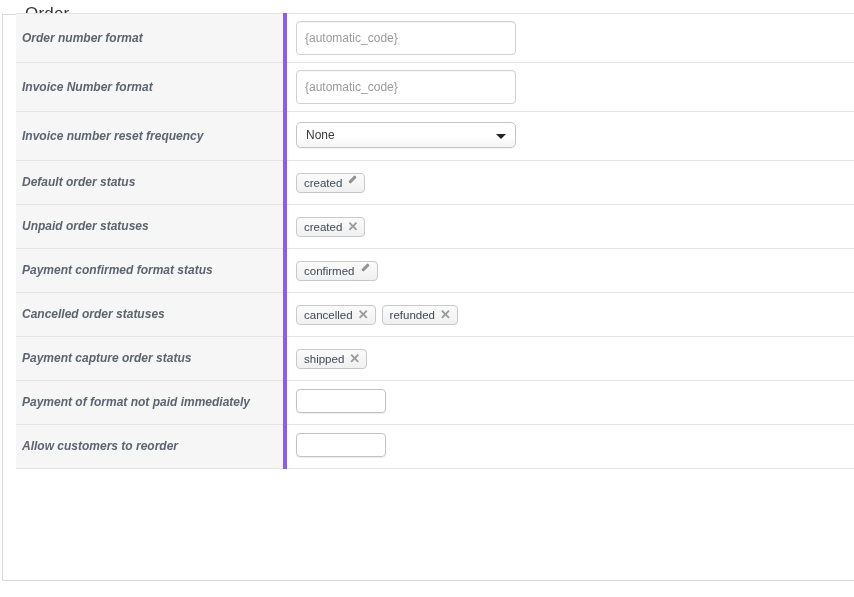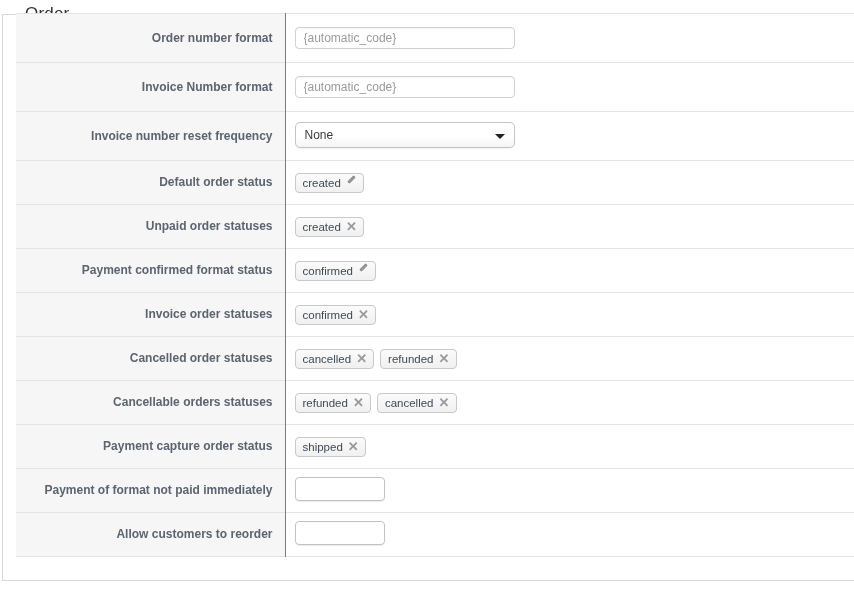--- a/index.html
+++ b/index.html
@@ -48,44 +48,44 @@
     border-collapse: collapse;
     table-layout: fixed;
   }
   .form-table tr { border-top: 1px solid #e4e4e4; }
   .form-table tr:first-child { border-top: 1px solid #e4e4e4; }
   .form-table tr:last-child { border-bottom: 1px solid #e4e4e4; }
 
   td.label-cell {
     width: 269px;
     background: #f6f6f6;
-    border-right: 1px solid #8b5cf6;
-    text-align: right;
+    border-right: 4px solid #8b5cf6;
     padding: 0 12px 0 6px;
     font-weight: bold;
     font-size: 12px;
     color: #5c6470;
     vertical-align: middle;
     box-sizing: border-box;
     height: 43px;
     line-height: 15px;
+    font-style: italic;
   }
   td.field-cell {
     padding: 0 0 0 9px;
     vertical-align: middle;
     height: 43px;
     background: #ffffff;
   }
   tr.tall td.label-cell, tr.tall td.field-cell { height: 48px; }
 
   
   .text-input {
     display: inline-block;
     width: 220px;
-    height: 22px;
+    height: 34px;
     line-height: 24px;
     box-sizing: border-box;
     border: 1px solid #d0d0d0;
     border-radius: 4px;
     background: #ffffff;
     padding: 0 8px;
     font-family: "Liberation Sans", sans-serif;
     font-size: 12px;
     color: #9b9b9b;
     outline: none;
@@ -243,55 +243,29 @@
         <td class="field-cell">
           <div class="tag-wrap">
             <span class="tag">
               <span>confirmed</span>
               <span class="glyph pencil"></span>
             </span>
           </div>
         </td>
       </tr>
       <tr>
-        <td class="label-cell">Invoice order statuses</td>
-        <td class="field-cell">
-          <div class="tag-wrap">
-            <span class="tag">
-              <span>confirmed</span>
-              <span class="glyph cross">✕</span>
-            </span>
-          </div>
-        </td>
-      </tr>
-      <tr>
         <td class="label-cell">Cancelled order statuses</td>
         <td class="field-cell">
           <div class="tag-wrap">
             <span class="tag">
               <span>cancelled</span>
               <span class="glyph cross">✕</span>
             </span>
             <span class="tag">
               <span>refunded</span>
-              <span class="glyph cross">✕</span>
-            </span>
-          </div>
-        </td>
-      </tr>
-      <tr>
-        <td class="label-cell">Cancellable orders statuses</td>
-        <td class="field-cell">
-          <div class="tag-wrap">
-            <span class="tag">
-              <span>refunded</span>
-              <span class="glyph cross">✕</span>
-            </span>
-            <span class="tag">
-              <span>cancelled</span>
               <span class="glyph cross">✕</span>
             </span>
           </div>
         </td>
       </tr>
       <tr>
         <td class="label-cell">Payment capture order status</td>
         <td class="field-cell">
           <div class="tag-wrap">
             <span class="tag">

